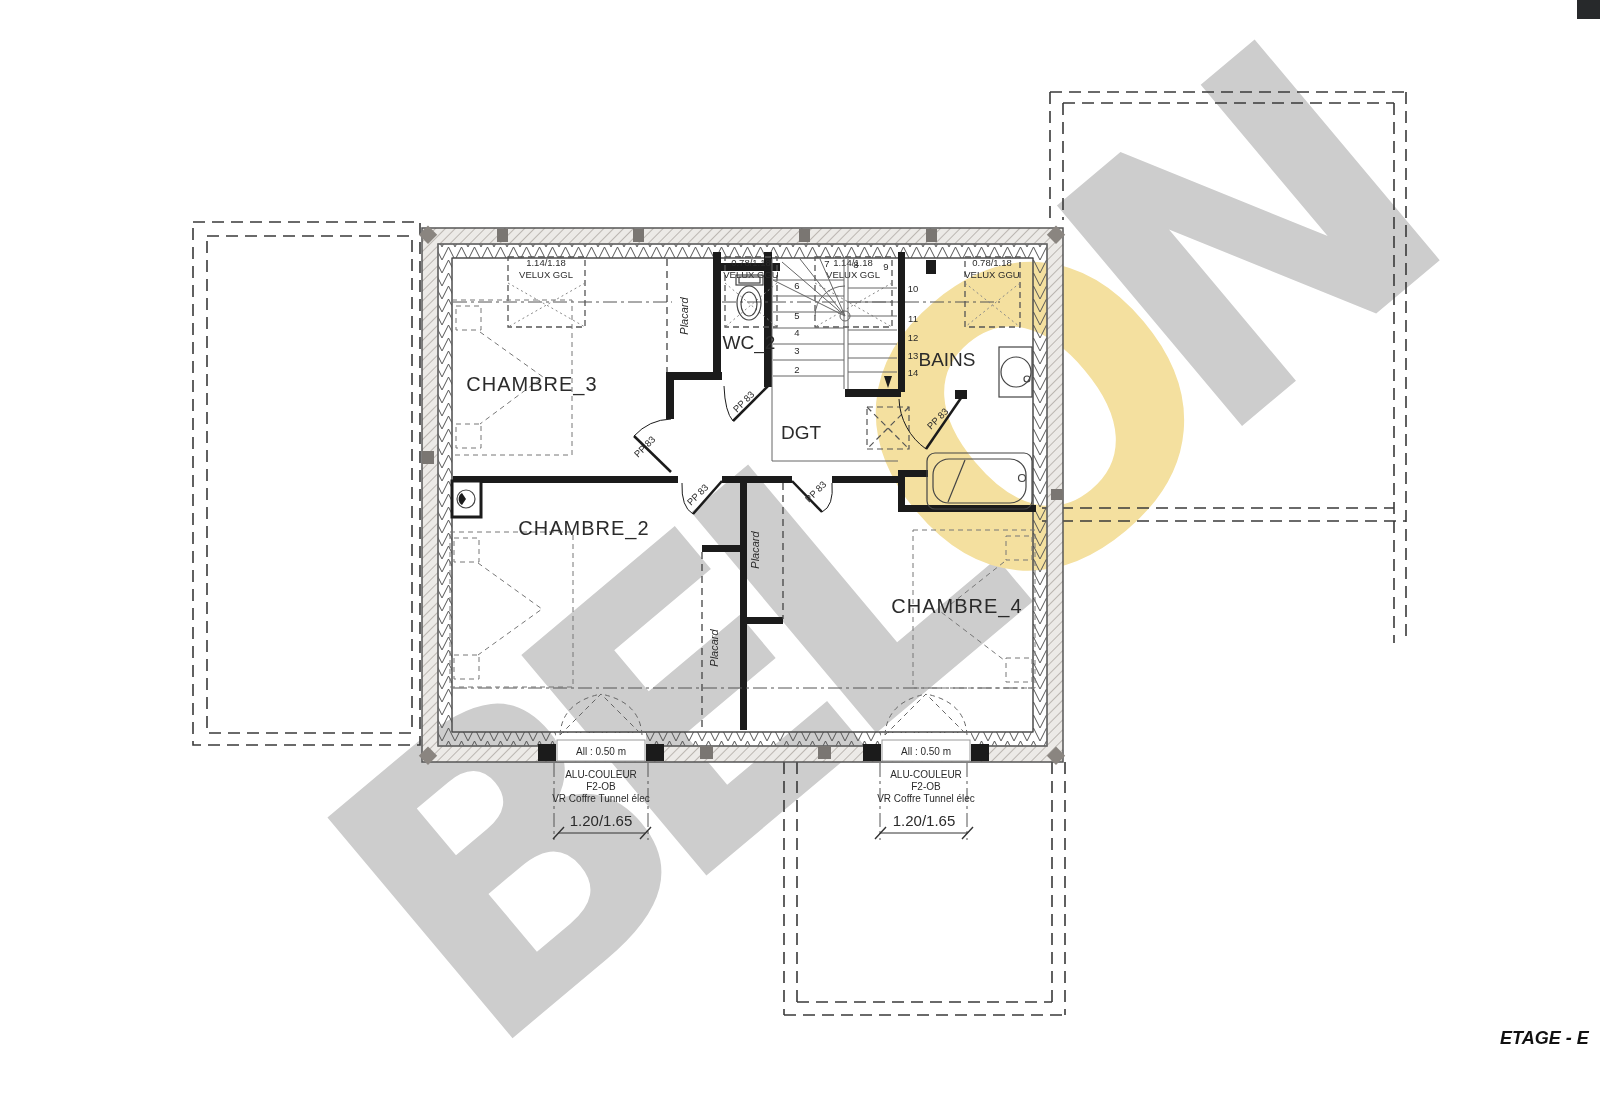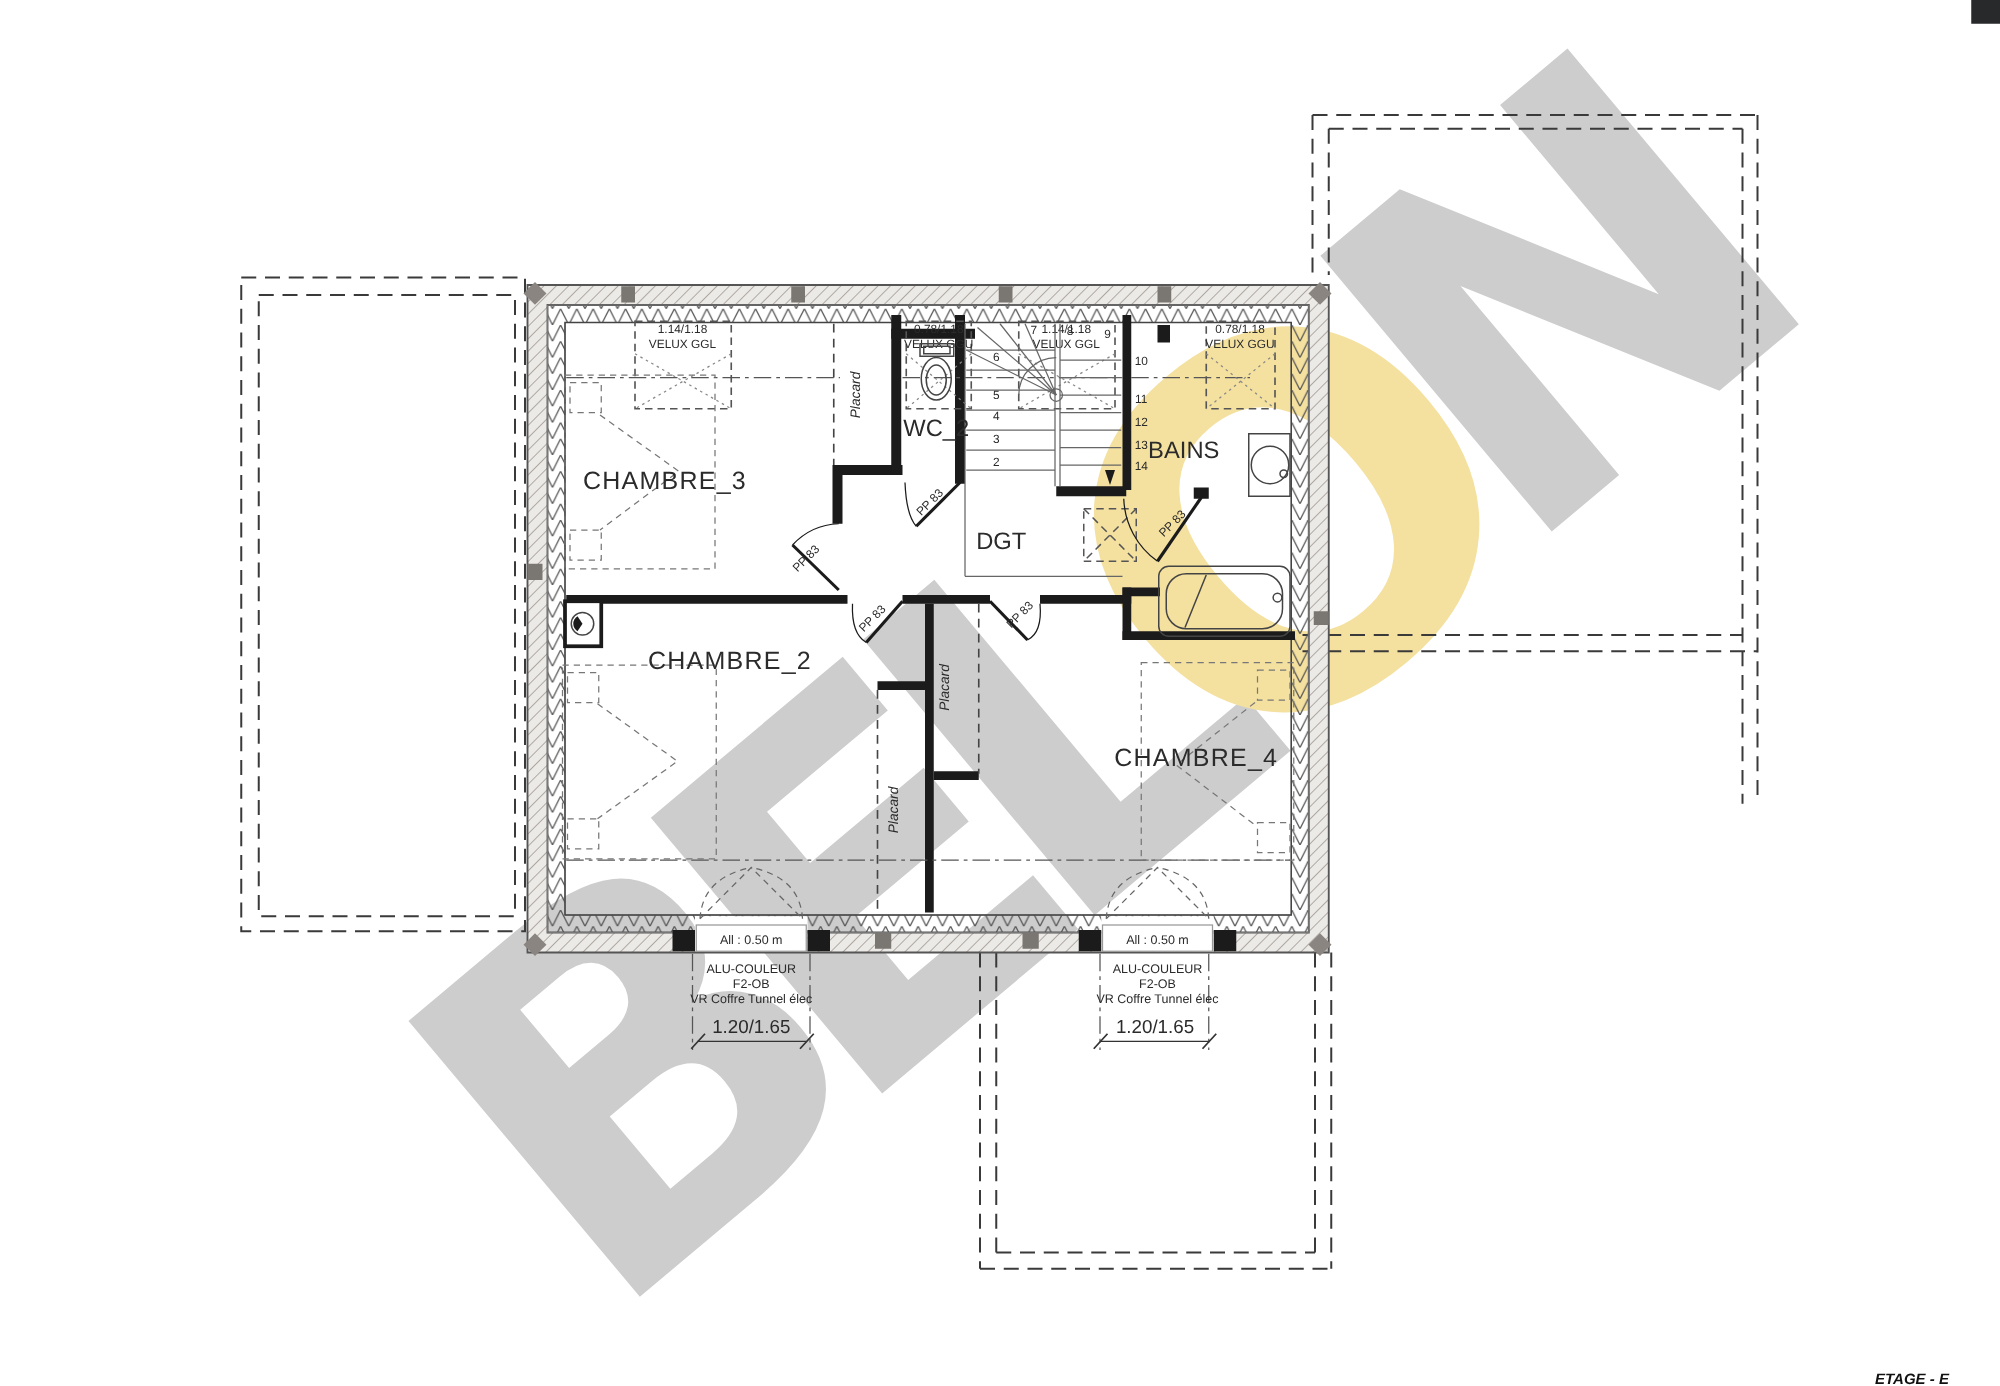--- a/index.html
+++ b/index.html
@@ -13,22 +13,22 @@
   .wm-gray{color:#cdcdcd;}
   .wm-yellow{color:#f4e09f;}
   svg.plan{position:absolute;left:0;top:0;z-index:1;}
   .plan text{fill:#2b2b2b;}
   .room-label{font-size:20px;letter-spacing:1px;}
   .room-label-s{font-size:19px;}
   .small-label{font-size:10px;}
   .tiny-label{font-size:9.5px;}
   .placard-label{font-size:11px;font-style:italic;fill:#333;}
   .dim-label{font-size:15px;}
-  .title-label{position:absolute;z-index:2;left:1500px;top:1096px;
-               font-size:12px;font-weight:bold;font-style:italic;color:#111;
+  .title-label{position:absolute;z-index:2;left:1500px;top:1028px;
+               font-size:18px;font-weight:bold;font-style:italic;color:#111;
                white-space:nowrap;}
   .corner-square{position:absolute;z-index:2;right:0;top:0;width:23px;height:19px;background:#27292b;}
 </style>
 </head>
 <body>
 
 <div class="stage">
 
   <div class="watermark" t=""><span class="wm-gray">BEL</span><span class="wm-yellow">O</span><span class="wm-gray">N</span></div>
 

